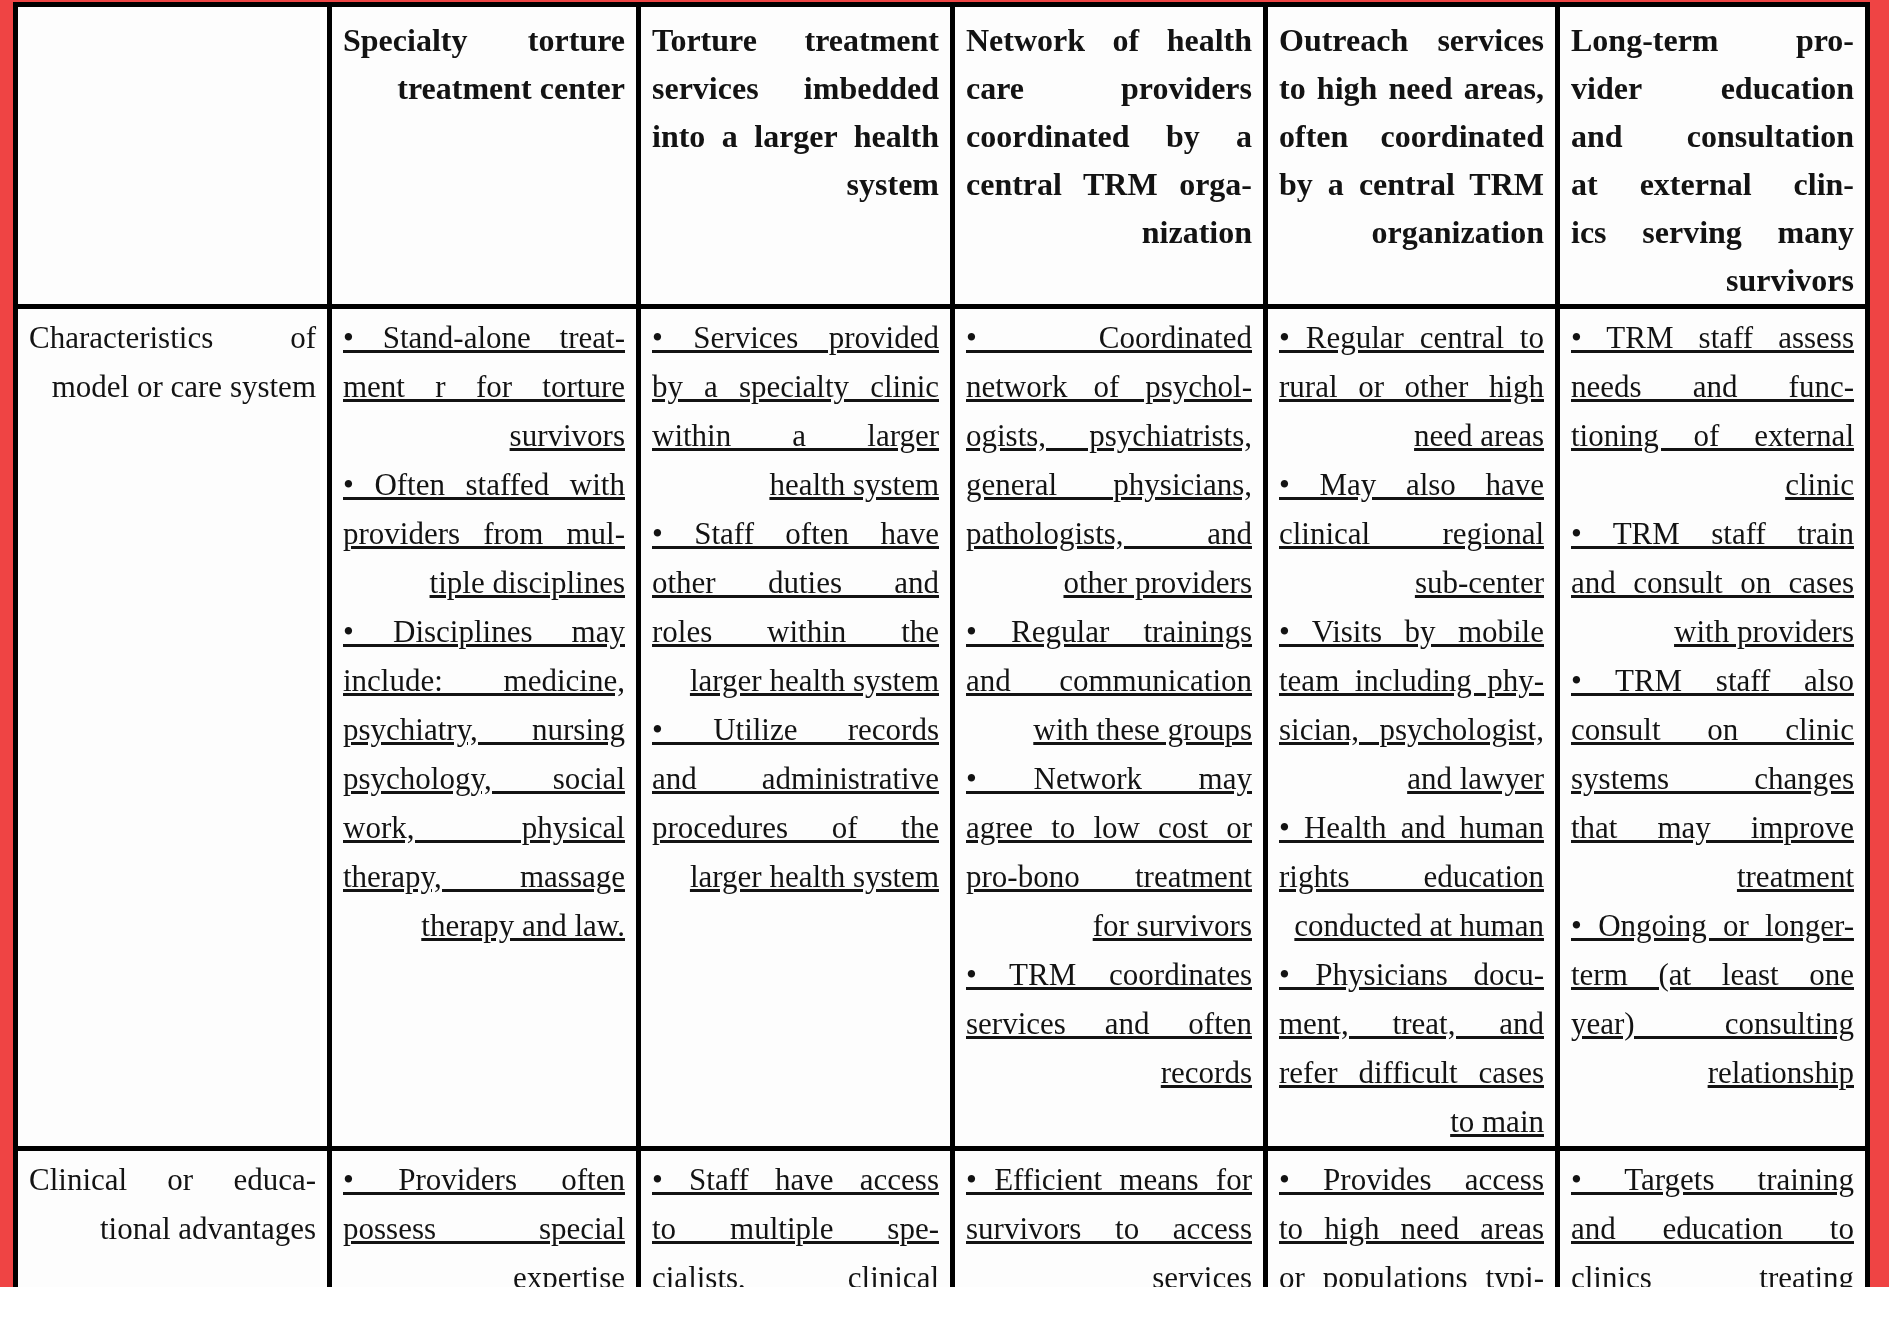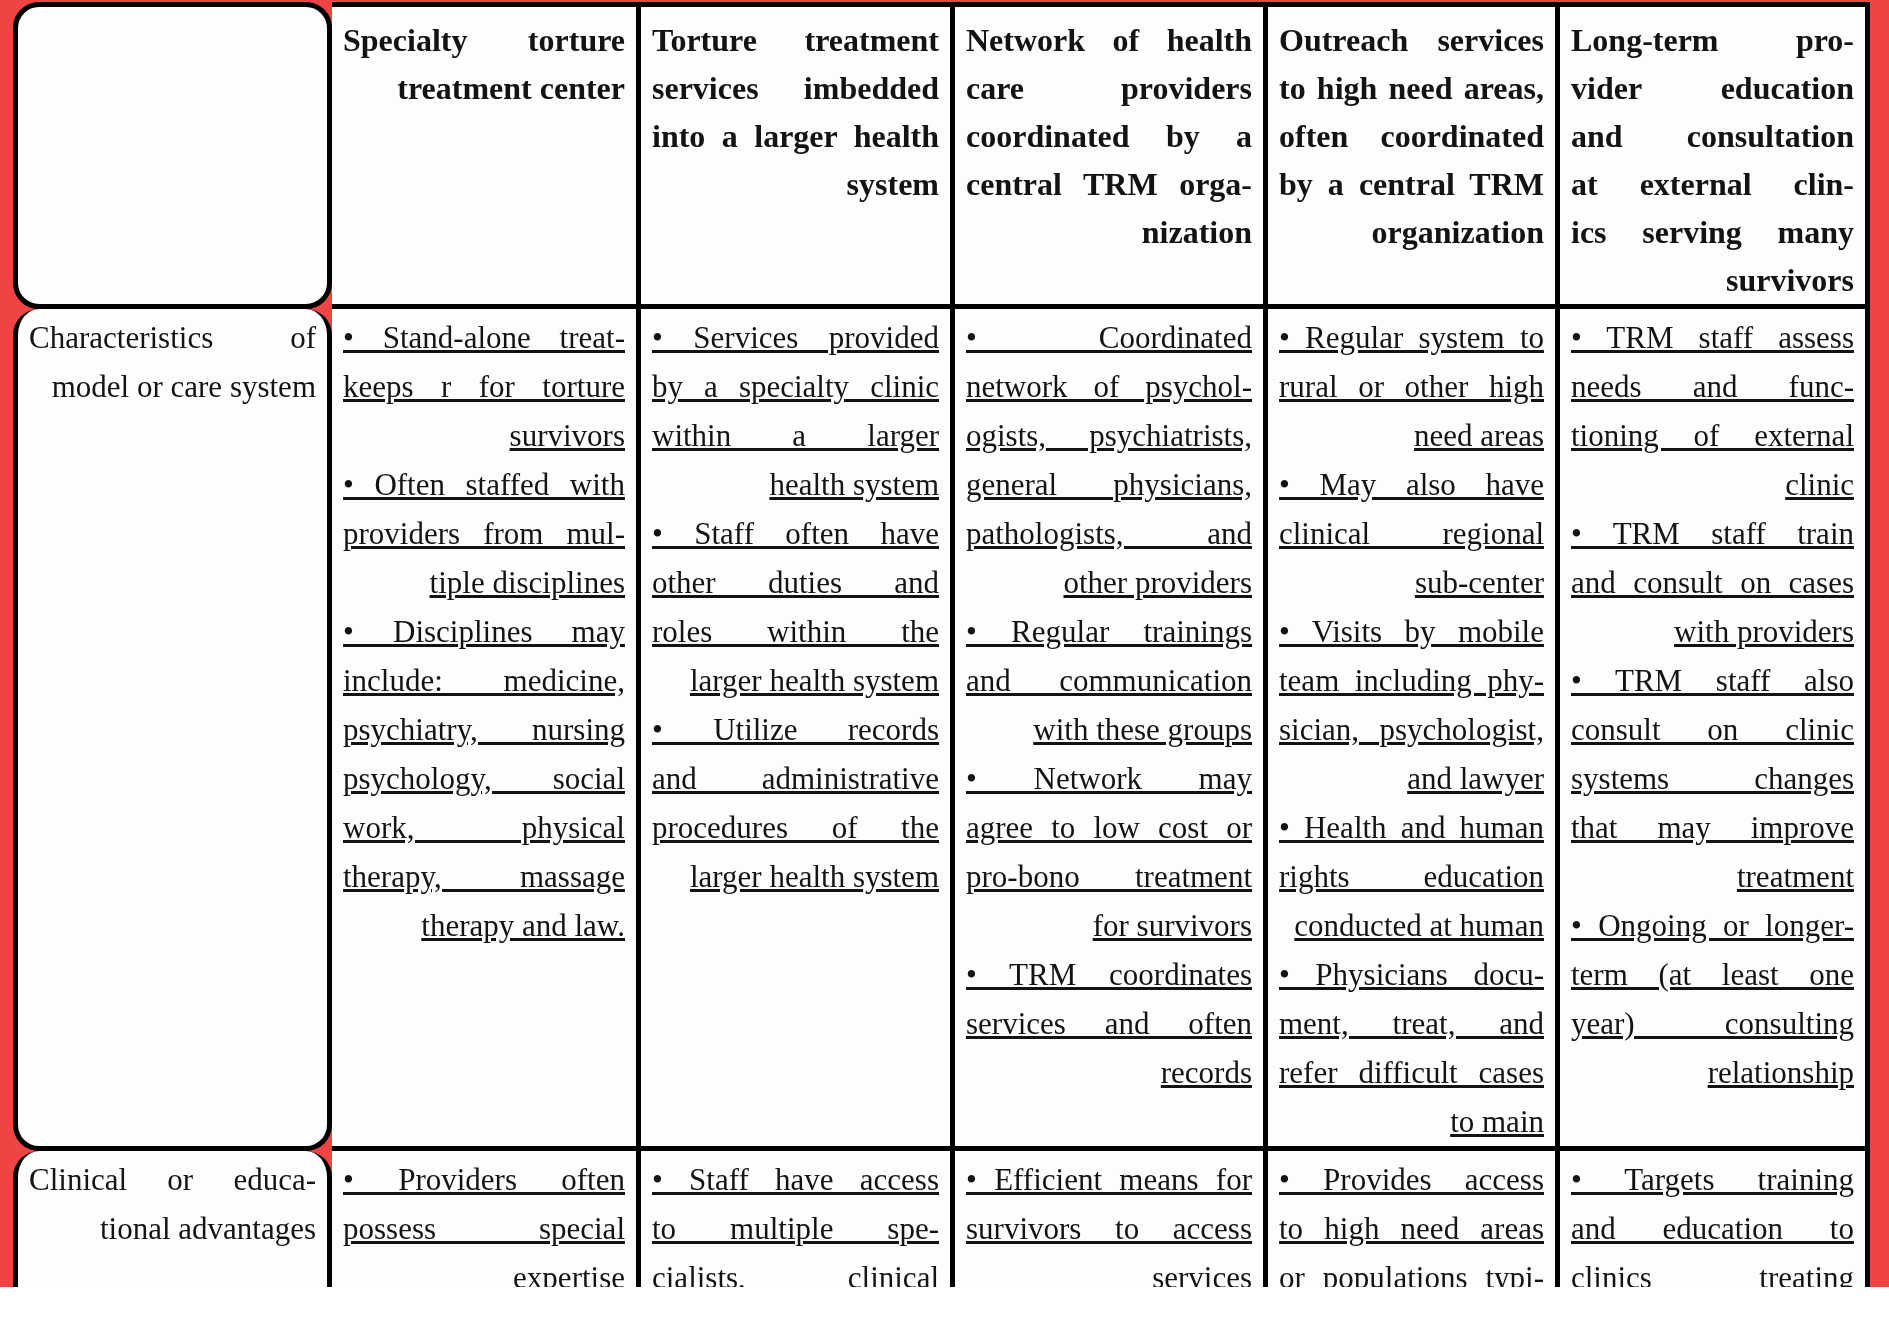--- a/index.html
+++ b/index.html
@@ -41,21 +41,21 @@
   tr.hdr { height: 306px; }
   tr.r1  { height: 840px; }
   tr.r2  { height: 170px; }
   tr.hdr td {
     border-top: 5px solid #000;
     font-weight: bold;
     font-size: 32px;
     line-height: 48px;
     padding-top: 9px;
   }
-  td.stub { border-left: 5px solid #000; border-radius: 26px; }
+  td.stub { border-left: 5px solid #000; }
   td.corner { border-top: none; }
   tr.r2 td { border-bottom: none; }
   .ln { text-align: justify; text-align-last: justify; }
   .ln.last { text-align: right; text-align-last: auto; }
   .bullet-item { margin: 0; text-decoration: underline; }
 </style>
 </head>
 <body>
 
 <div class="page">
@@ -106,21 +106,21 @@
             </td>
           </tr>
           <tr class="r1">
             <td class="stub">
               <div class="ln">Characteristics of</div>
               <div class="ln last">model or care system</div>
             </td>
             <td>
               <div class="bullet-item">
                 <div class="ln">• Stand-alone treat-</div>
-                <div class="ln">keeps r for torture</div>
+                <div class="ln">ment r for torture</div>
                 <div class="ln last">survivors</div>
               </div>
               <div class="bullet-item">
                 <div class="ln">• Often staffed with</div>
                 <div class="ln">providers from mul-</div>
                 <div class="ln last">tiple disciplines</div>
               </div>
               <div class="bullet-item">
                 <div class="ln">• Disciplines may</div>
                 <div class="ln">include: medicine,</div>
@@ -172,21 +172,21 @@
                 <div class="ln last">for survivors</div>
               </div>
               <div class="bullet-item">
                 <div class="ln">• TRM coordinates</div>
                 <div class="ln">services and often</div>
                 <div class="ln last">records</div>
               </div>
             </td>
             <td>
               <div class="bullet-item">
-                <div class="ln">• Regular system to</div>
+                <div class="ln">• Regular central to</div>
                 <div class="ln">rural or other high</div>
                 <div class="ln last">need areas</div>
               </div>
               <div class="bullet-item">
                 <div class="ln">• May also have</div>
                 <div class="ln">clinical regional</div>
                 <div class="ln last">sub-center</div>
               </div>
               <div class="bullet-item">
                 <div class="ln">• Visits by mobile</div>

